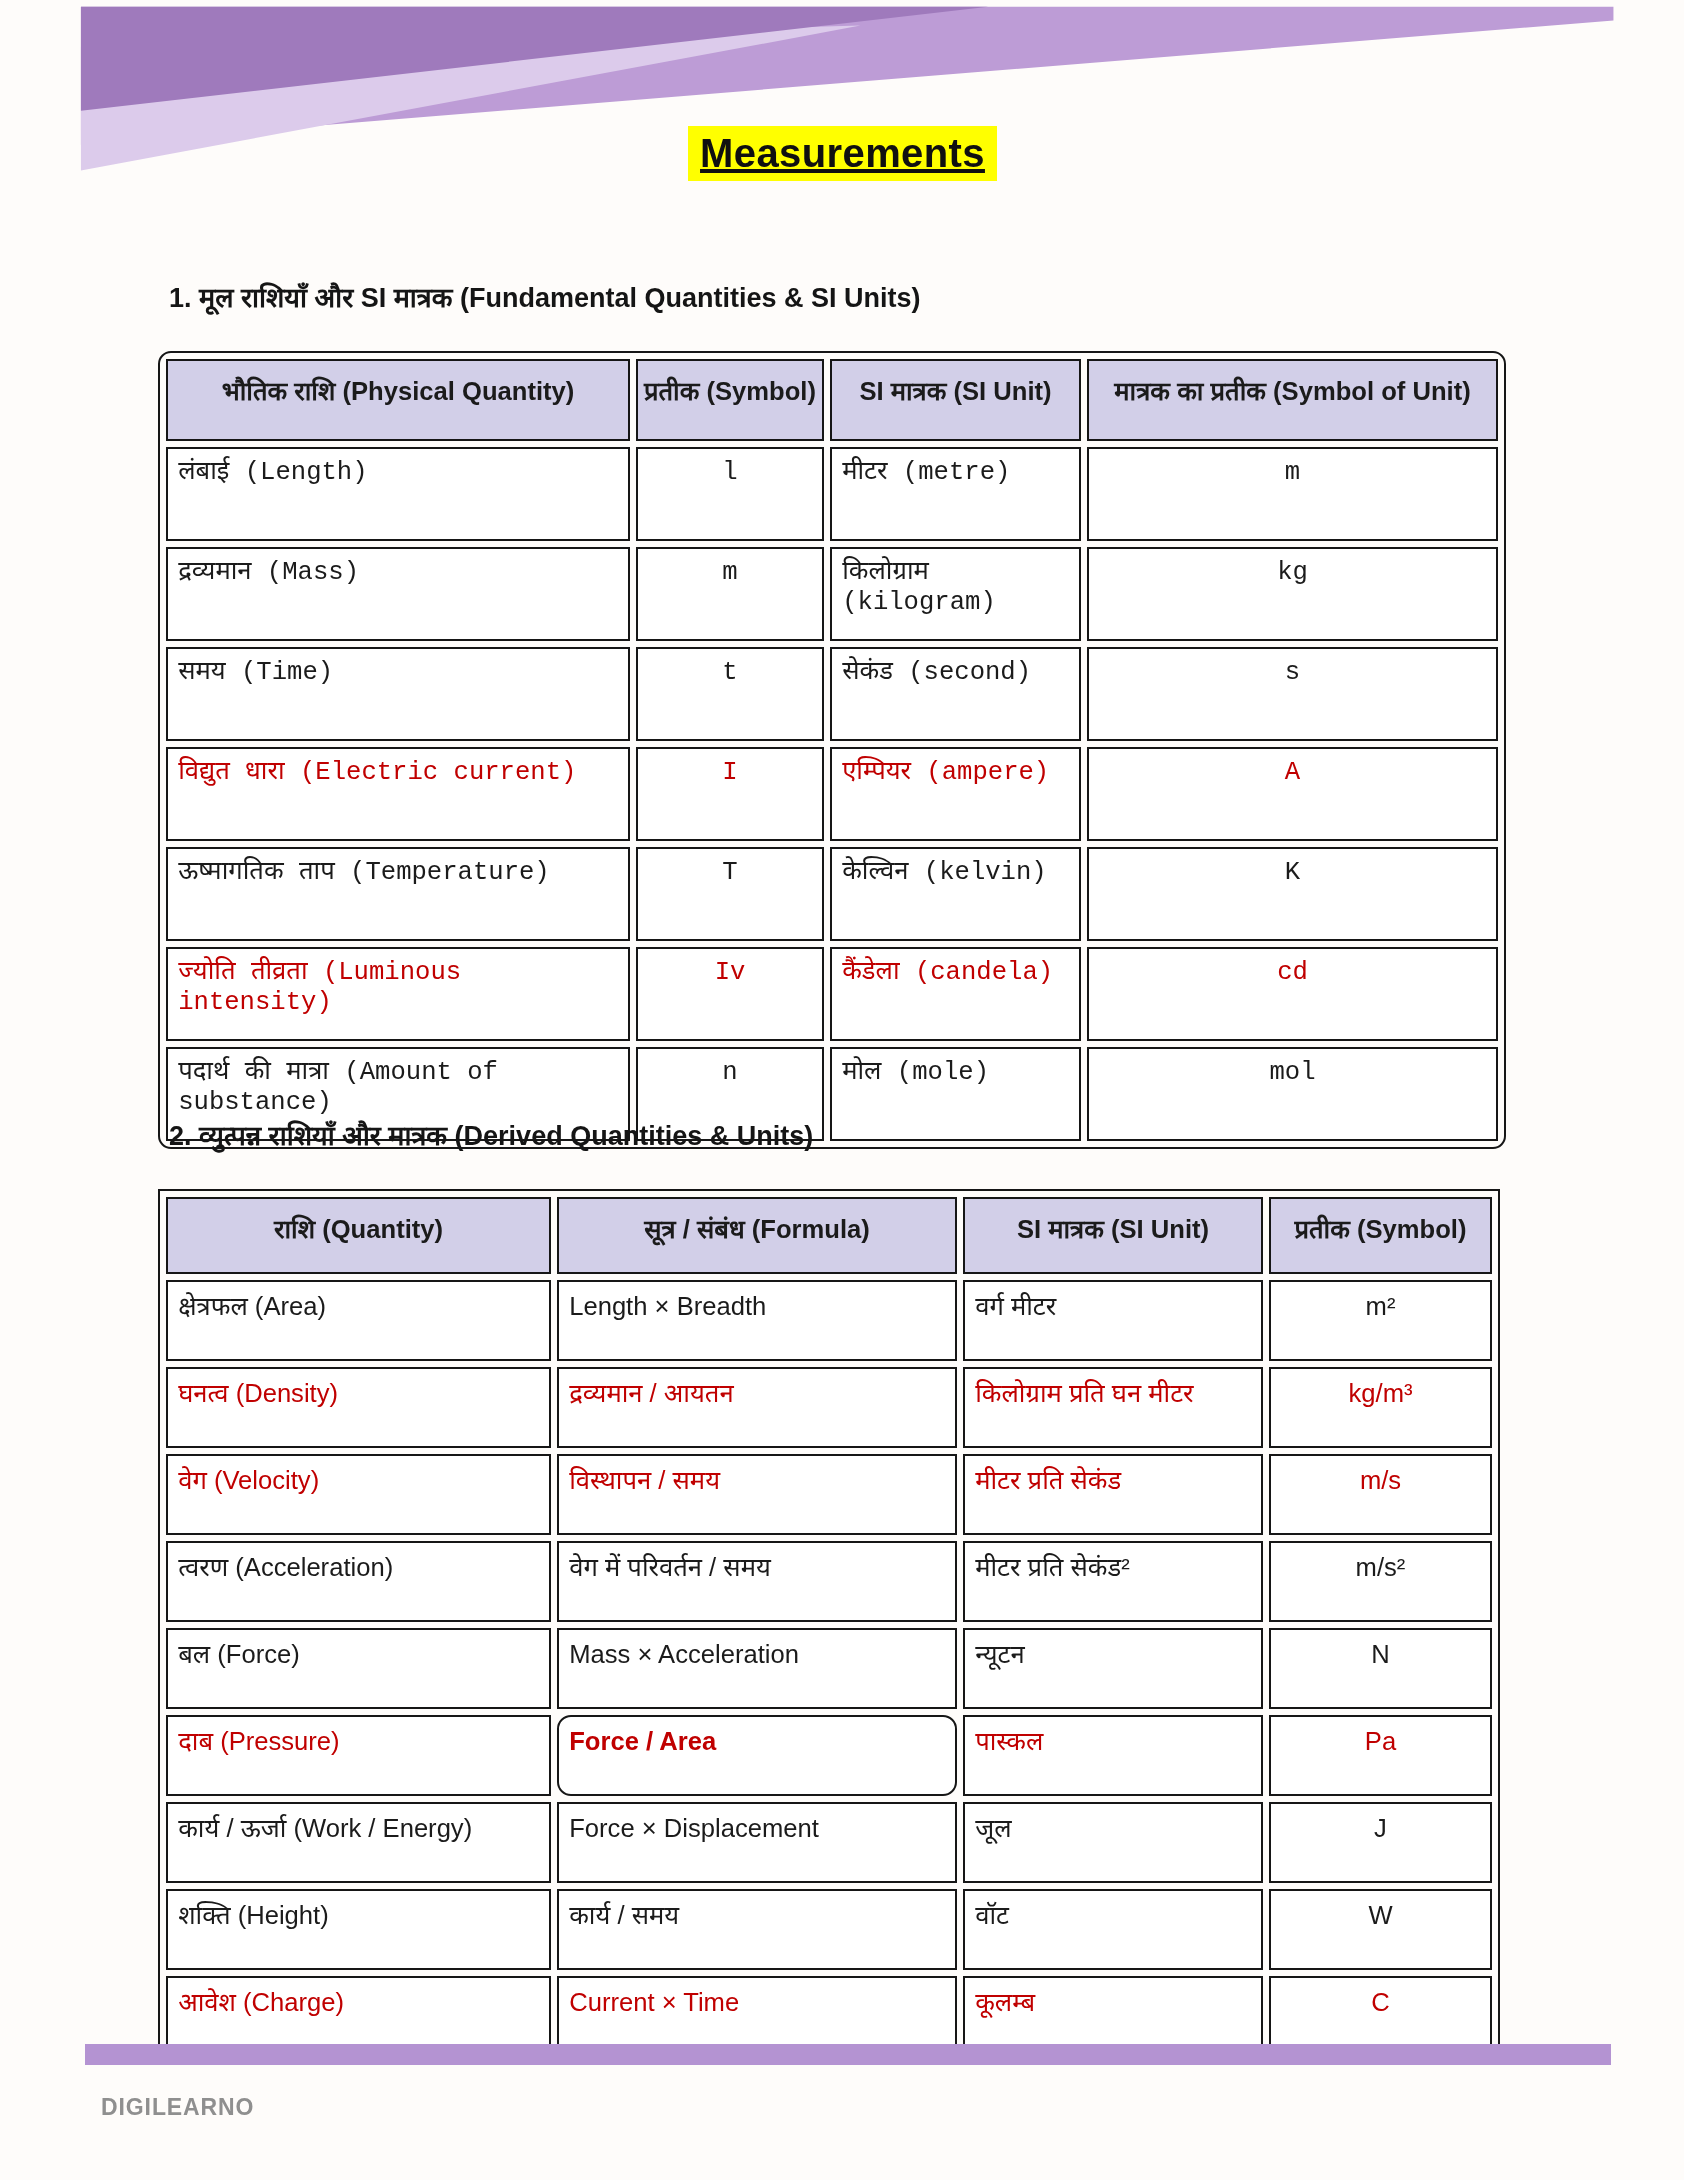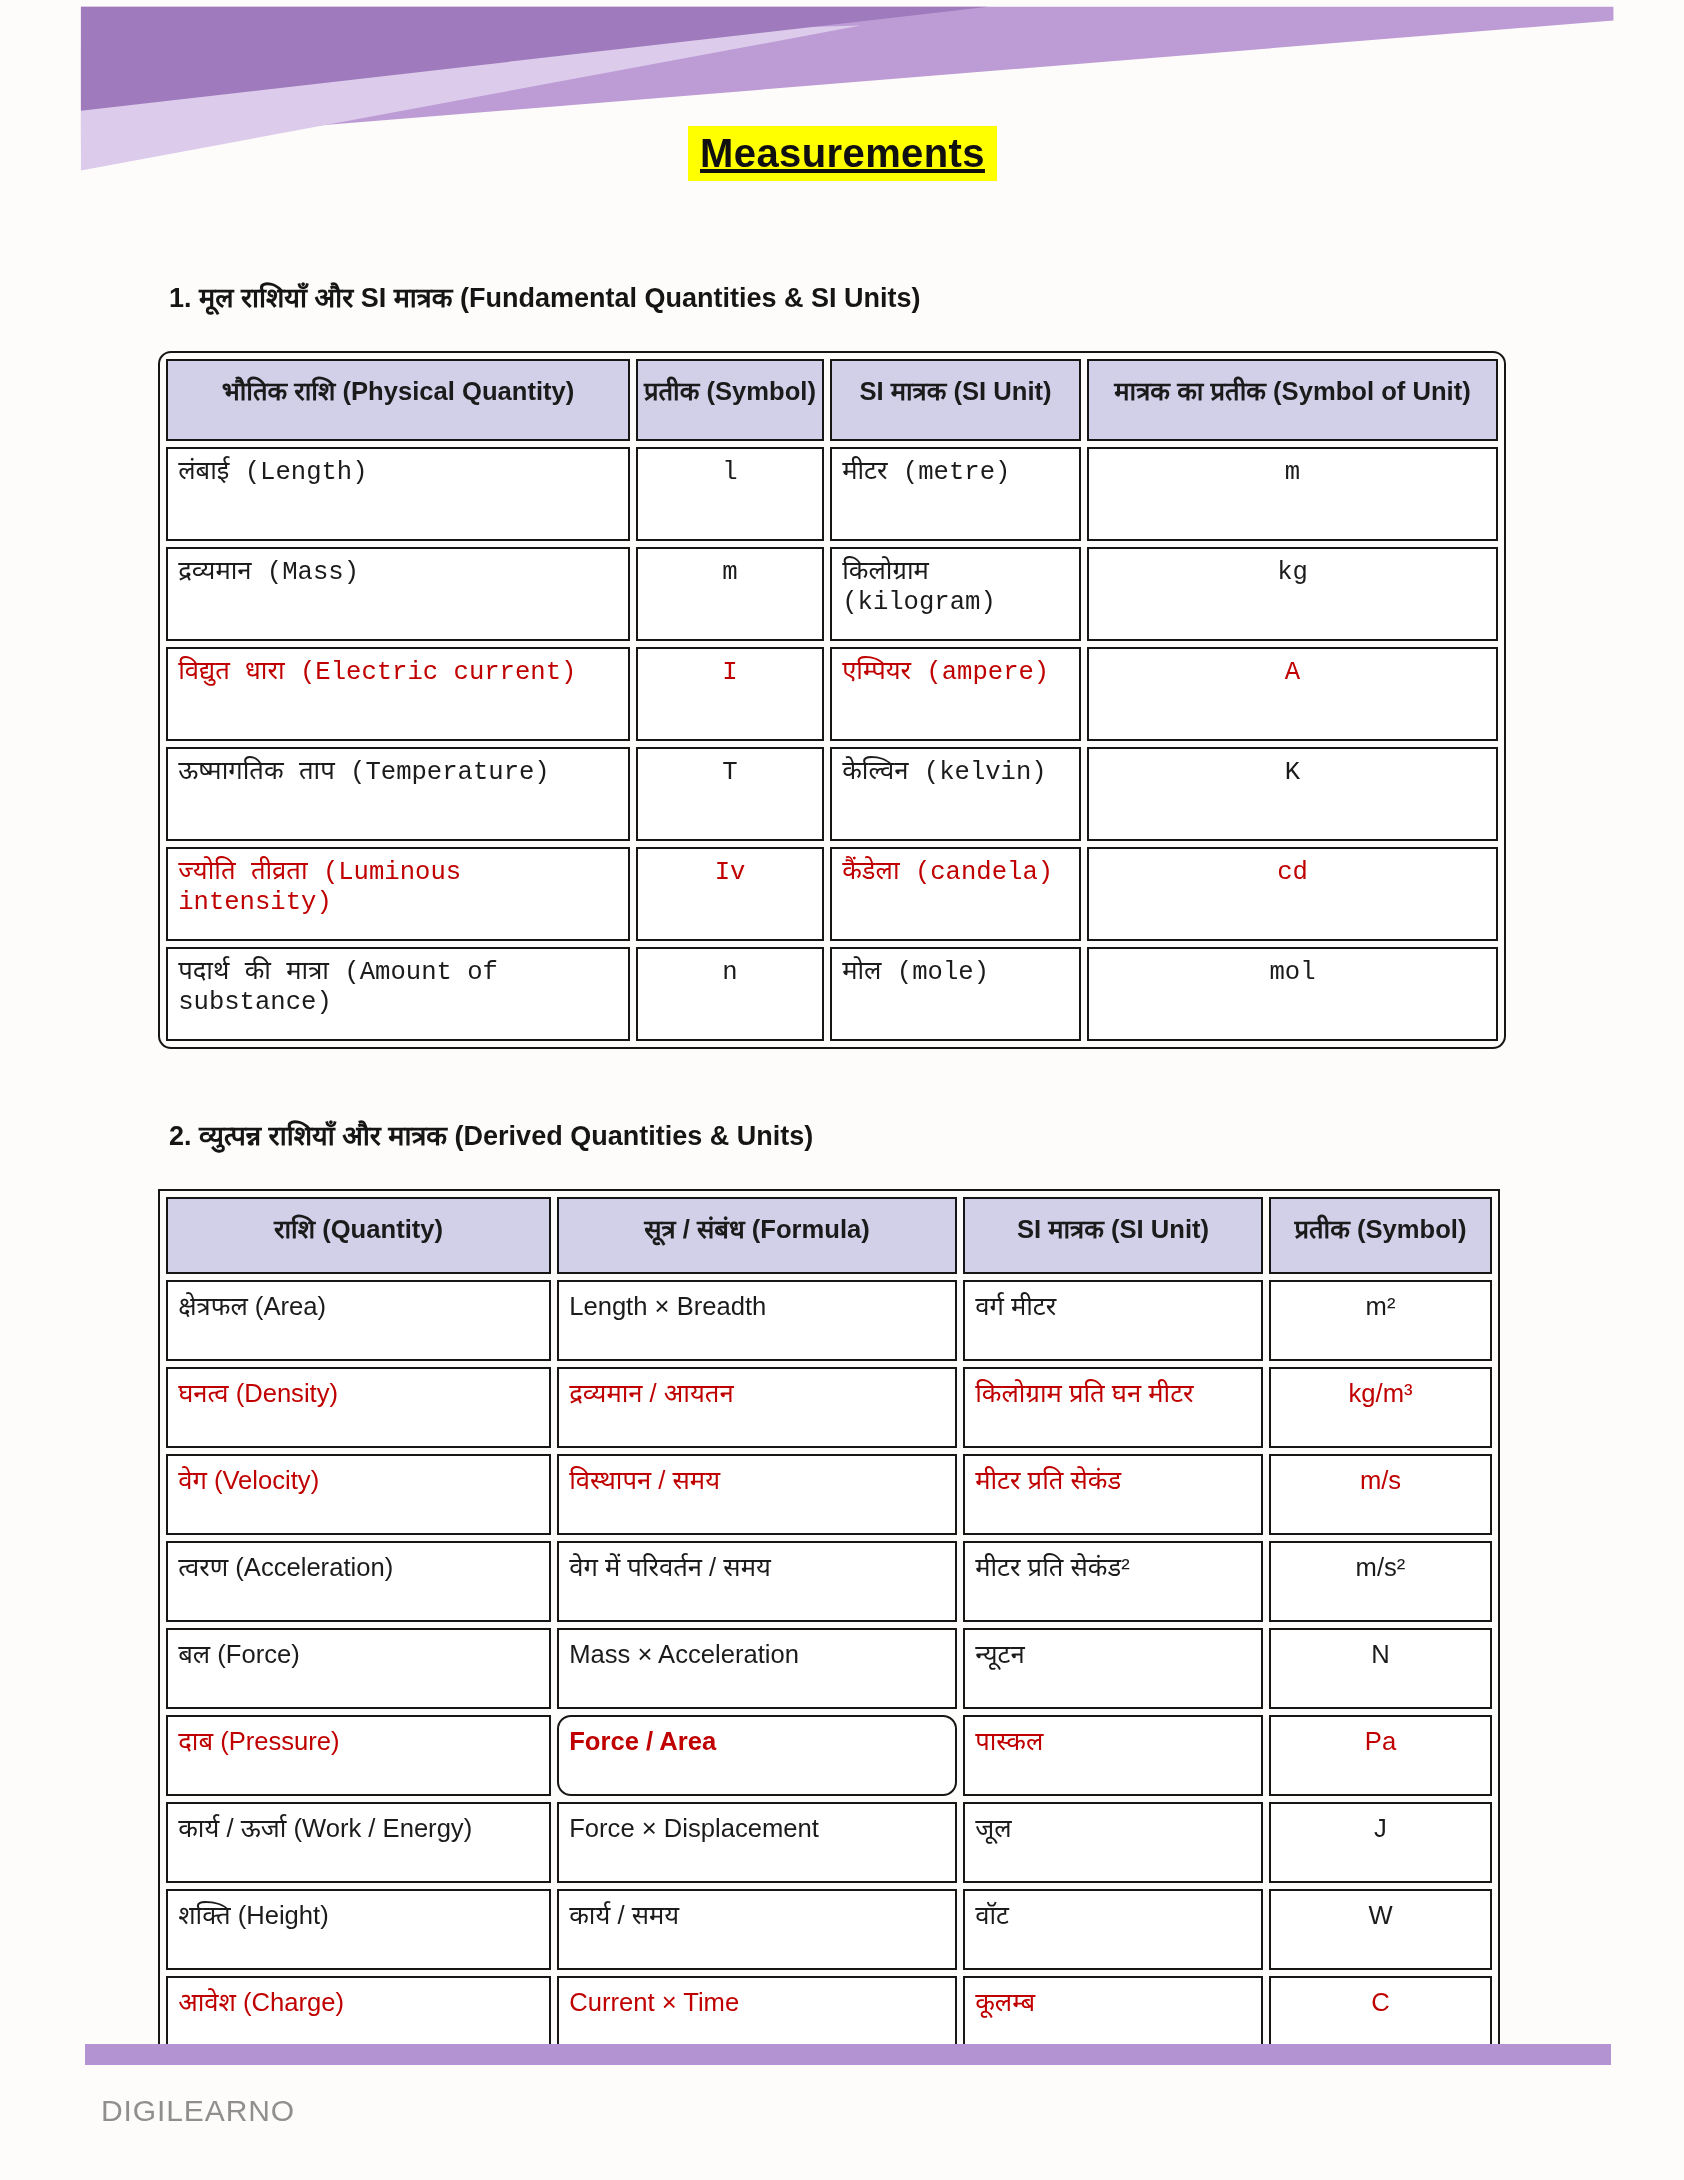--- a/index.html
+++ b/index.html
@@ -39,21 +39,21 @@
   .t2 th{height:56px;}
   .t td{font-size:25.6px;vertical-align:top;padding:8.5px 10.2px;line-height:1.2;}
   .t1 td{height:73px;font-family:Liberation Mono, monospace;}
   .t2 td{height:60px;margin-left:24px;}
   td.left{text-align:left;}
   td.center{text-align:center;}
   tr.red td{color:var(--red,#c00000);}
   td.bold{font-weight:bold;border-radius:14px;}
   
   .purple-bar{position:absolute;top:2044px;left:85px;width:1526px;height:21px;background:var(--bar,#b493d2);}
-  .brand{position:absolute;top:2094px;left:101px;font-size:30px;color:#8f8f8f;letter-spacing:0.9px;}
+  .brand{position:absolute;top:2094px;left:101px;font-size:23px;color:#8f8f8f;letter-spacing:0.9px;font-weight:bold;}
 </style>
 </head>
 <body style="--red: #c00000; --hdr: #d2cfe8; --hl: #ffff00; --bar: #b493d2;">
 
 <div class="page">
 
   <svg class="swoosh" width="1685" height="179" viewBox="0 0 1978 210">
     <polygon points="95,8 1894,8 1894,24 95,170" fill="#bd9cd6"></polygon>
     <polygon points="95,55 1010,30 95,200" fill="#dccbeb"></polygon>
     <polygon points="95,8 1160,8 95,130" fill="#9f7abc"></polygon>
@@ -86,20 +86,26 @@
           <td class="center">l</td>
           <td class="left">मीटर (metre)</td>
           <td class="center">m</td>
         </tr>
         <tr>
           <td class="left">द्रव्यमान (Mass)</td>
           <td class="center">m</td>
           <td class="left">किलोग्राम (kilogram)</td>
           <td class="center">kg</td>
         </tr>
+        <tr>
+          <td class="left">समय (Time)</td>
+          <td class="center">t</td>
+          <td class="left">सेकंड (second)</td>
+          <td class="center">s</td>
+        </tr>
         <tr class="red">
           <td class="left">विद्युत धारा (Electric current)</td>
           <td class="center">I</td>
           <td class="left">एम्पियर (ampere)</td>
           <td class="center">A</td>
         </tr>
         <tr>
           <td class="left">ऊष्मागतिक ताप (Temperature)</td>
           <td class="center">T</td>
           <td class="left">केल्विन (kelvin)</td>

